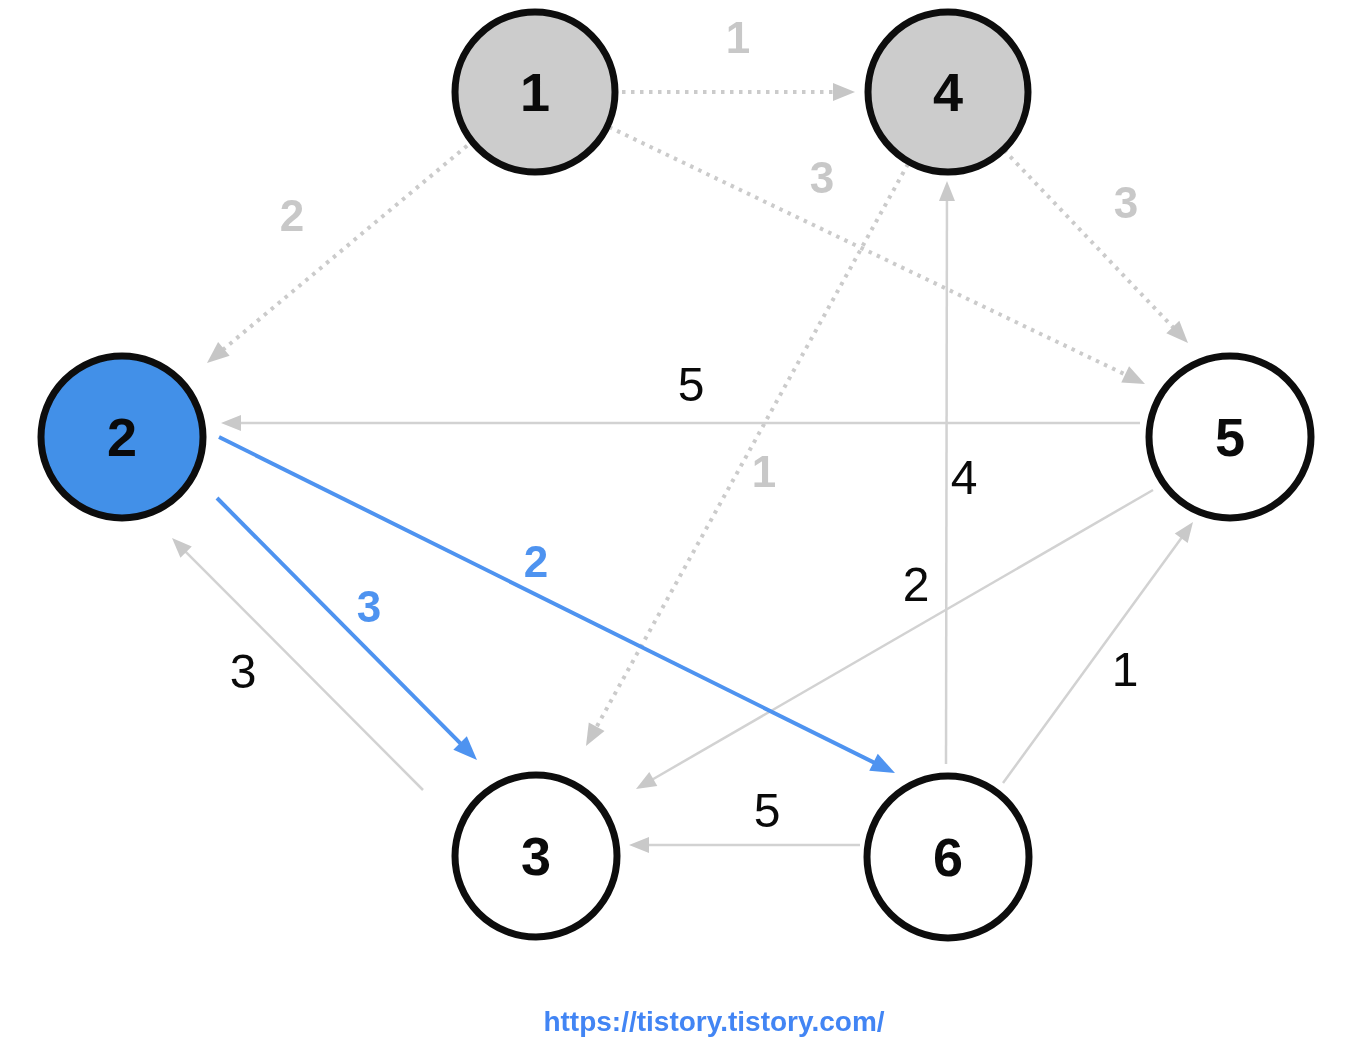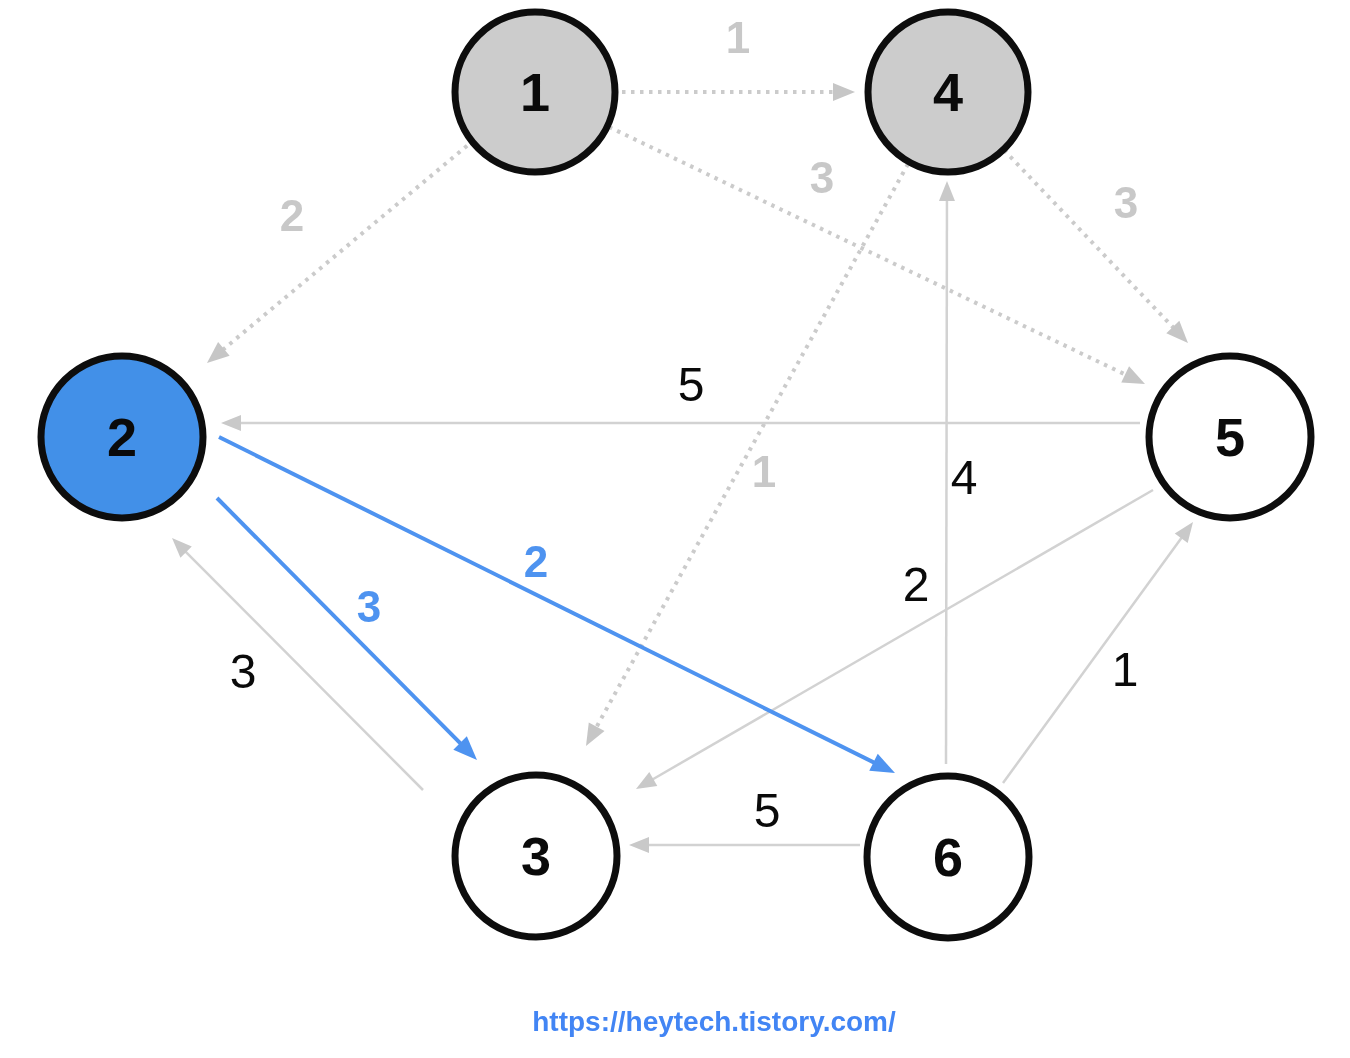--- a/index.html
+++ b/index.html
@@ -132,14 +132,14 @@
       </g>
       <g>
         <circle cx="536" cy="856" r="81" class="node-unvisited"></circle>
         <text x="536" y="856" dy="0.36em" class="node-digit">3</text>
       </g>
       <g>
         <circle cx="948" cy="857" r="81" class="node-unvisited"></circle>
         <text x="948" y="857" dy="0.36em" class="node-digit">6</text>
       </g>
     </svg>
-  <div class="footer-url">https://heytech.tistory.com/</div>
+  <div class="footer-url">https://tistory.tistory.com/</div>
 </div>
 
 </body></html>

